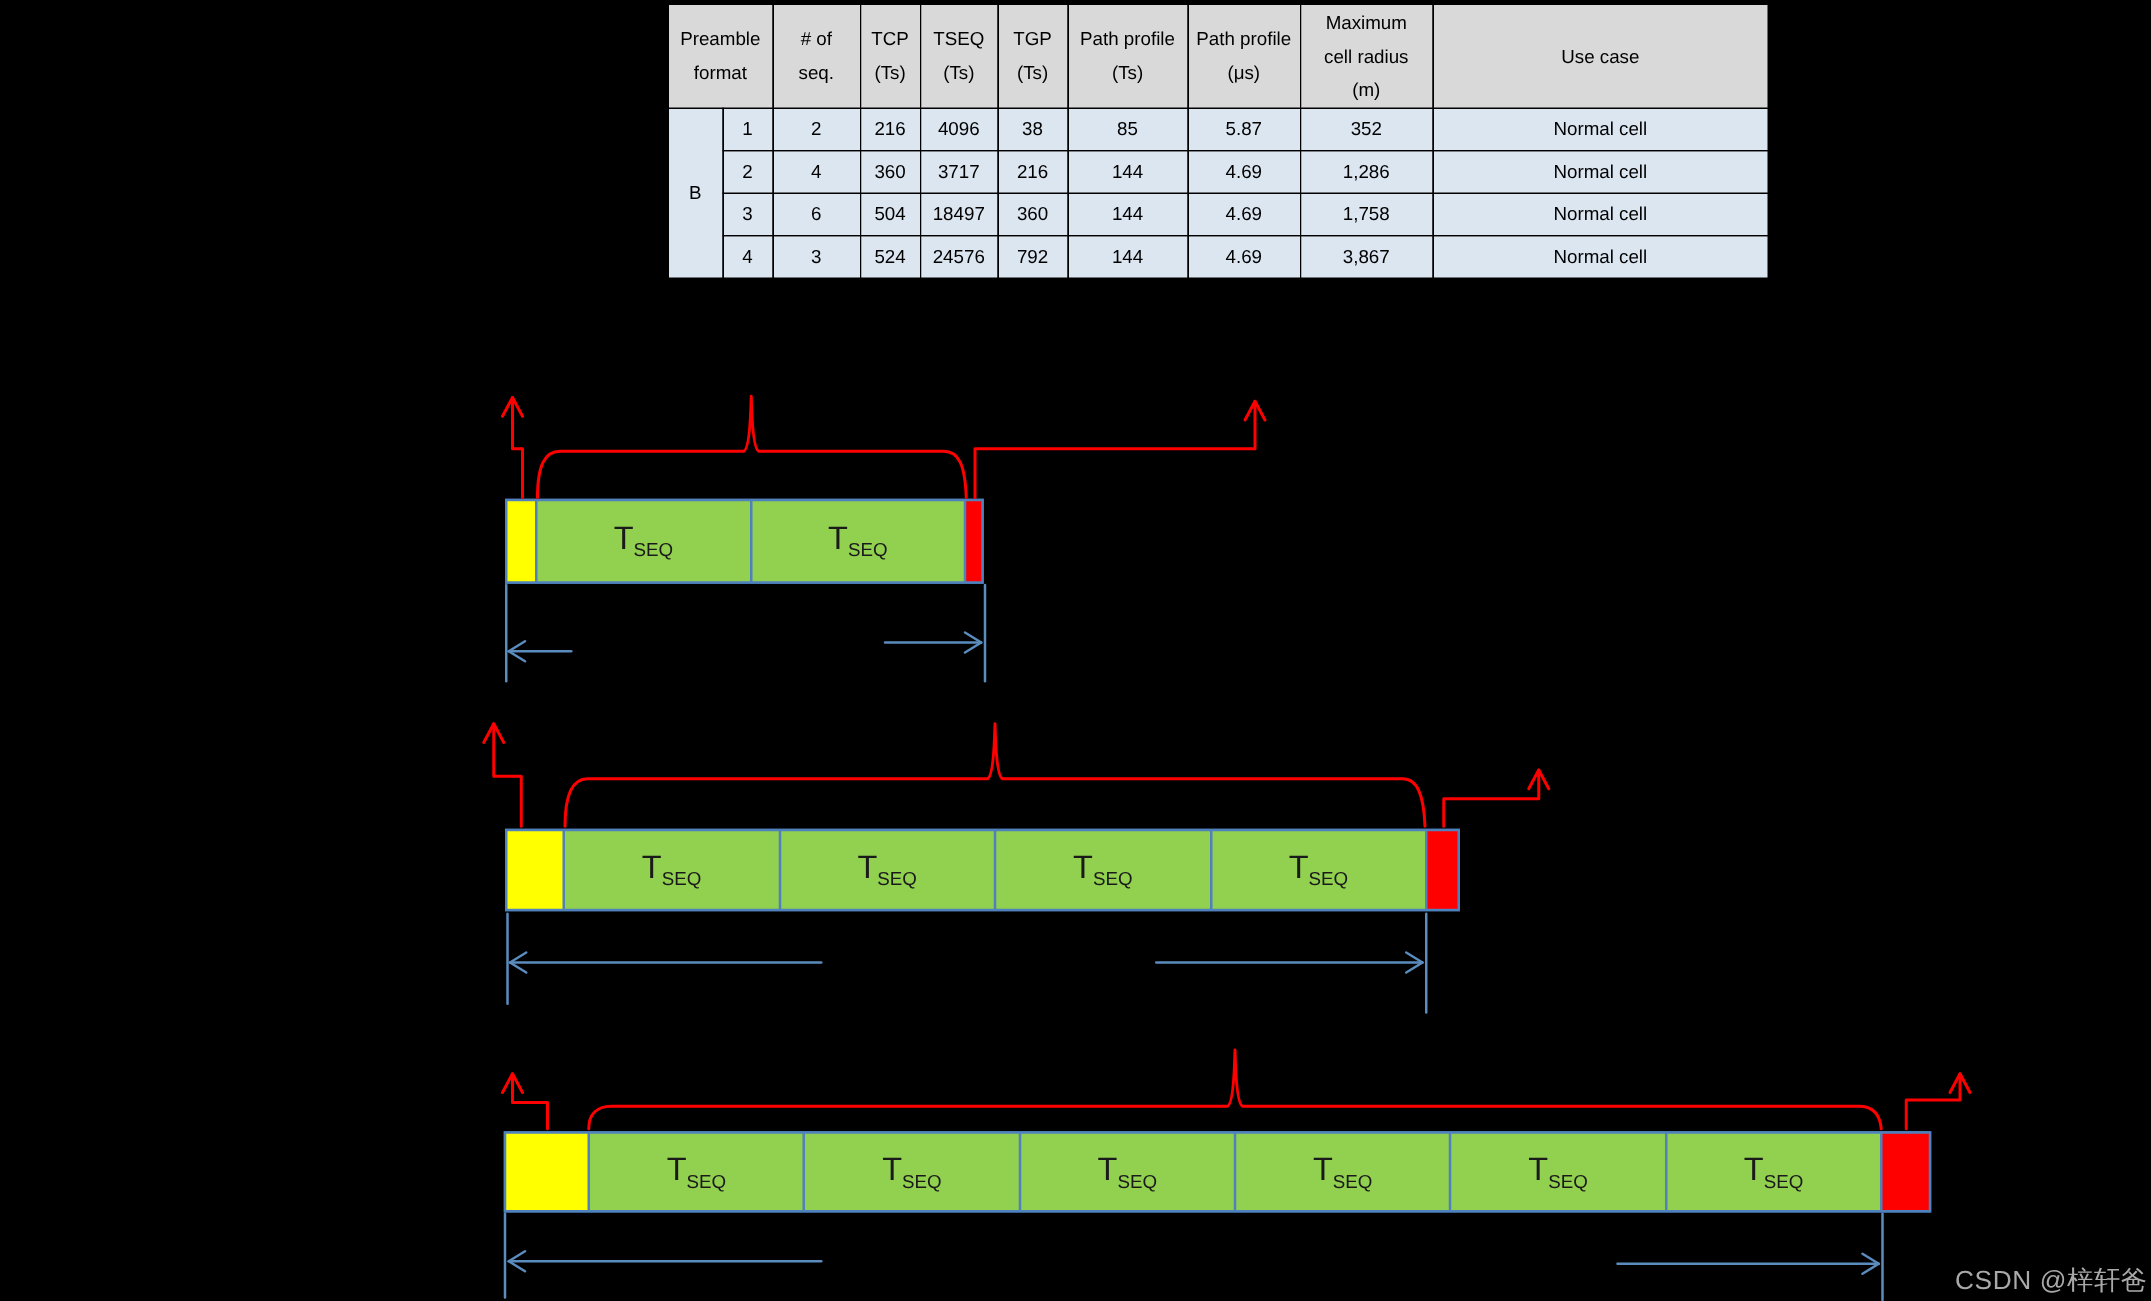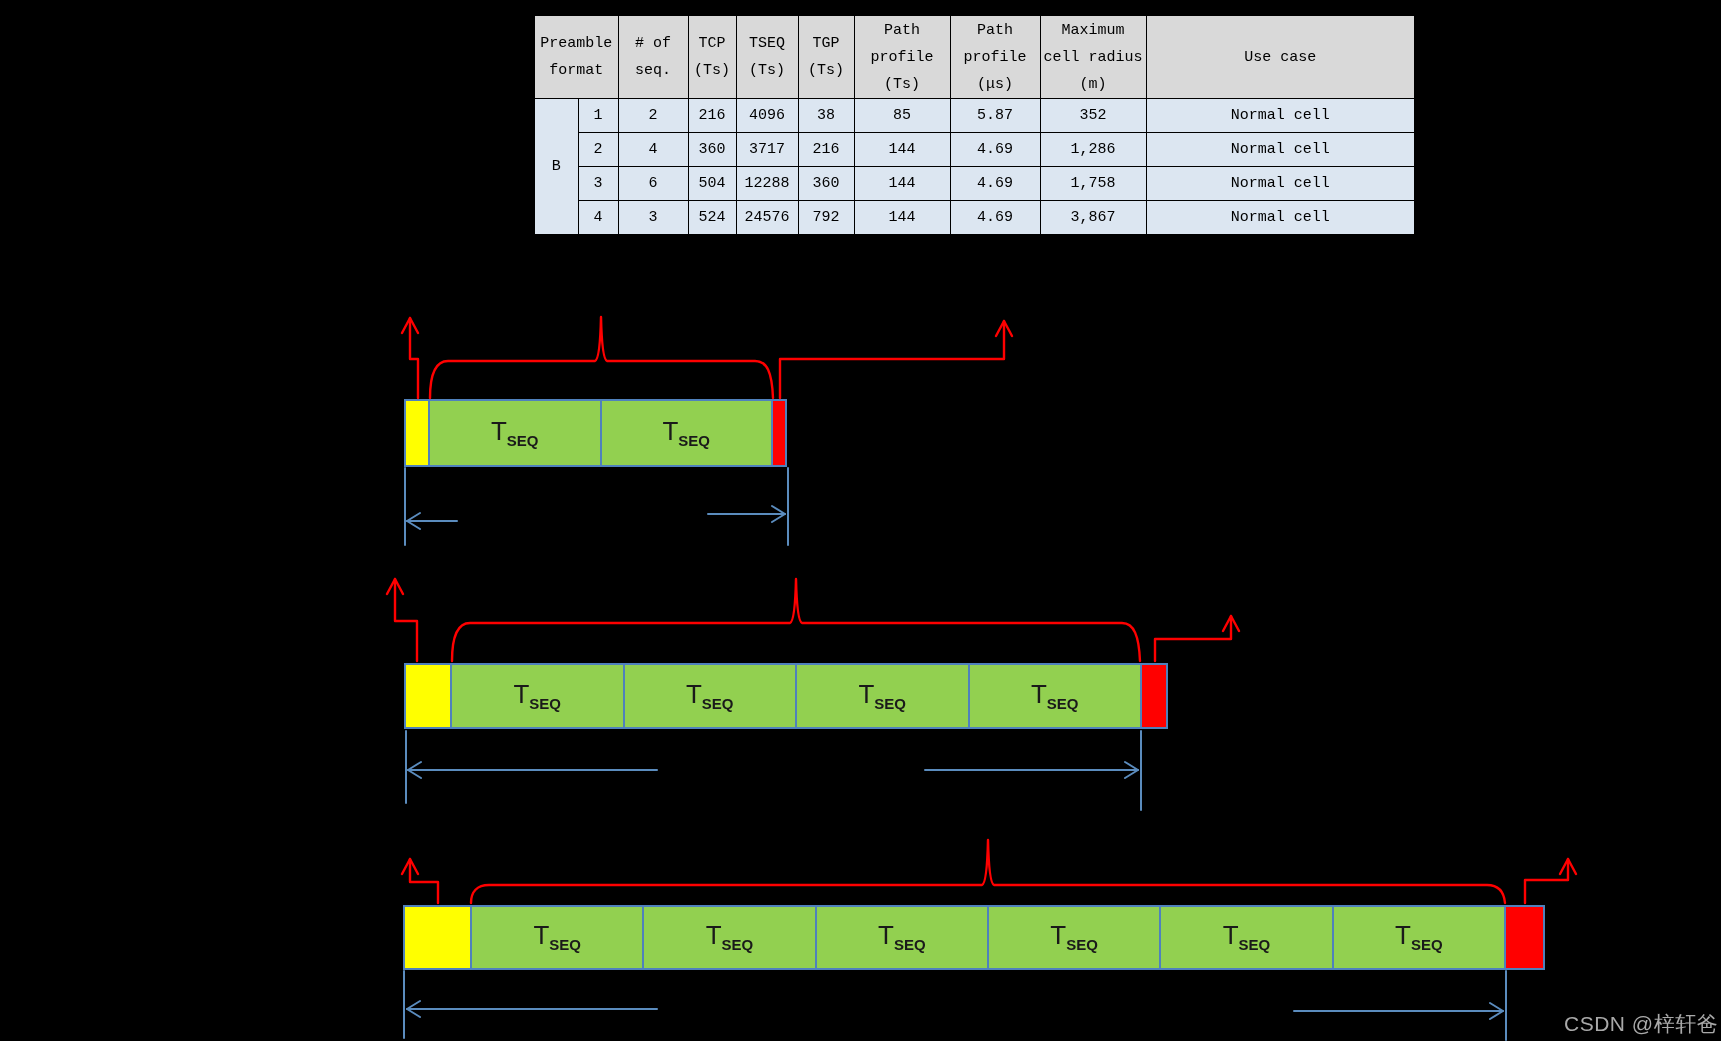--- a/index.html
+++ b/index.html
@@ -4,44 +4,44 @@
 <style>
   html,body{margin:0;padding:0;}
   body{
     width:1721px;height:1041px;position:relative;overflow:hidden;
     background:#000000;
     font-family:"Liberation Sans", sans-serif;
   }
 
   
   .spec-table{
-    position:absolute;left:533px;top:14px;width:881px;
+    position:absolute;left:533px;top:2px;width:881px;
     border-collapse:collapse;table-layout:fixed;
-    font-family:Liberation Mono, monospace;font-size:15px;color:#000;
+    font-family:Liberation Sans, sans-serif;font-size:15px;color:#000;
     border:2px solid #000;
   }
   .spec-table th,.spec-table td{
     border:1px solid #000;text-align:center;vertical-align:middle;
     padding:0 2px;overflow:hidden;
   }
   .spec-table thead th{background:#D9D9D9;font-weight:normal;height:82px;line-height:1.8;}
   .spec-table tbody td{background:#DCE6F1;height:33px;}
 
   
   .bar{
     position:absolute;display:flex;box-sizing:border-box;
     border:2px solid #4F81BD;background:#4F81BD;
   }
   .bar .blk{box-sizing:border-box;height:100%;}
   .bar .blk + .blk{margin-left:2px;}
   .bar .cp{background:#FFFF00;}
   .bar .seq{background:#92D050;flex:1;display:flex;align-items:center;justify-content:center;}
   .bar .gp{background:#FF0000;}
   .seq-label{color:#1a1a1a;font-size:26px;line-height:1;white-space:nowrap;}
-  .seq-label sub{font-size:15px;font-weight:bold;}
+  .seq-label sub{font-size:15px;}
 
   .bar1{left:404px;top:399px;width:383px;height:68px;}
   .bar1 .cp{width:22px;} .bar1 .gp{width:12px;}
   .bar2{left:404px;top:663px;width:764px;height:66px;}
   .bar2 .cp{width:44px;} .bar2 .gp{width:24px;}
   .bar3{left:403px;top:905px;width:1142px;height:65px;}
   .bar3 .cp{width:65px;} .bar3 .gp{width:37px;}
 
   
   .overlay{position:absolute;left:0;top:0;pointer-events:none;}
@@ -104,21 +104,21 @@
         <td>216</td>
         <td>144</td>
         <td>4.69</td>
         <td>1,286</td>
         <td>Normal cell</td>
       </tr>
       <tr>
         <td>3</td>
         <td>6</td>
         <td>504</td>
-        <td>12288</td>
+        <td>18497</td>
         <td>360</td>
         <td>144</td>
         <td>4.69</td>
         <td>1,758</td>
         <td>Normal cell</td>
       </tr>
       <tr>
         <td>4</td>
         <td>3</td>
         <td>524</td>

